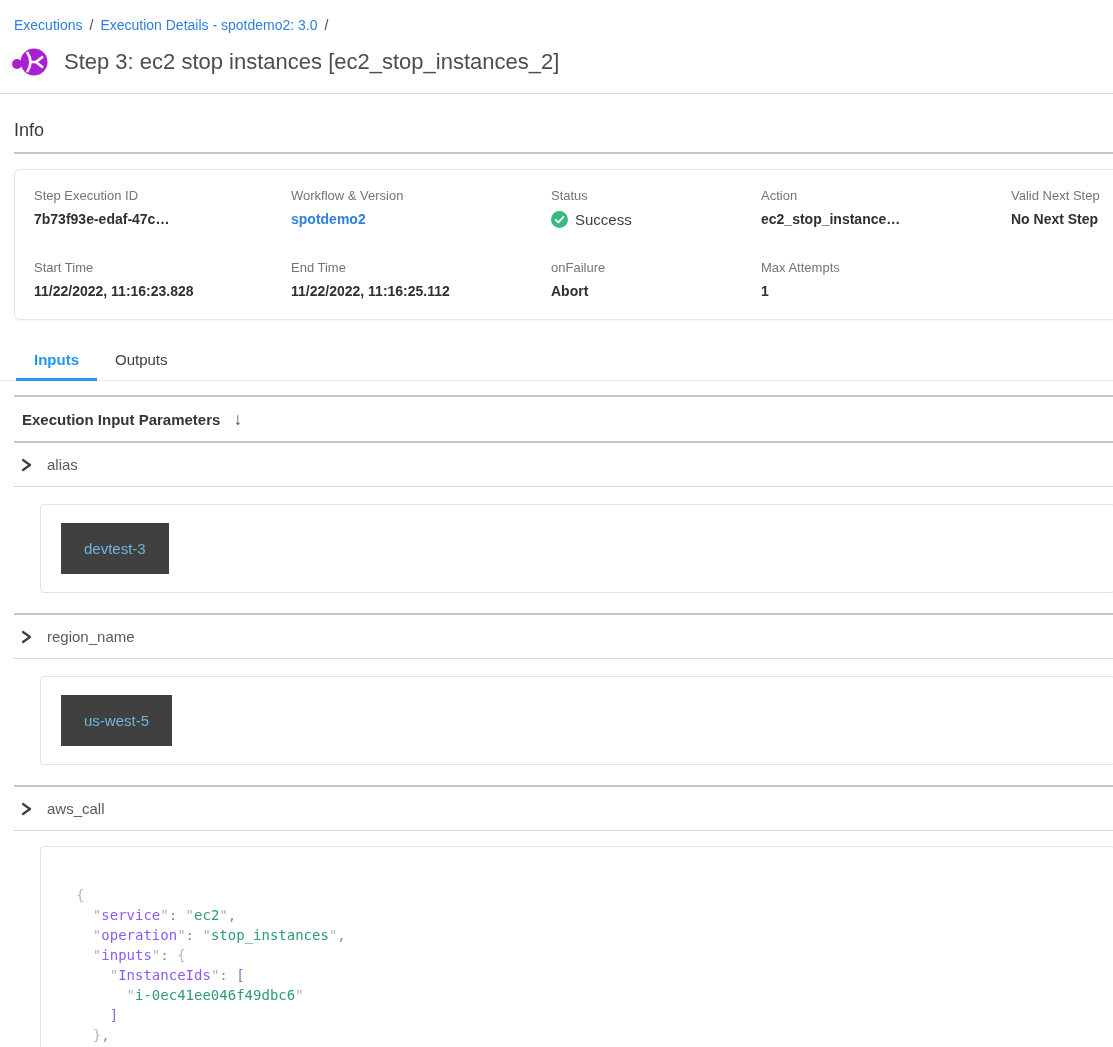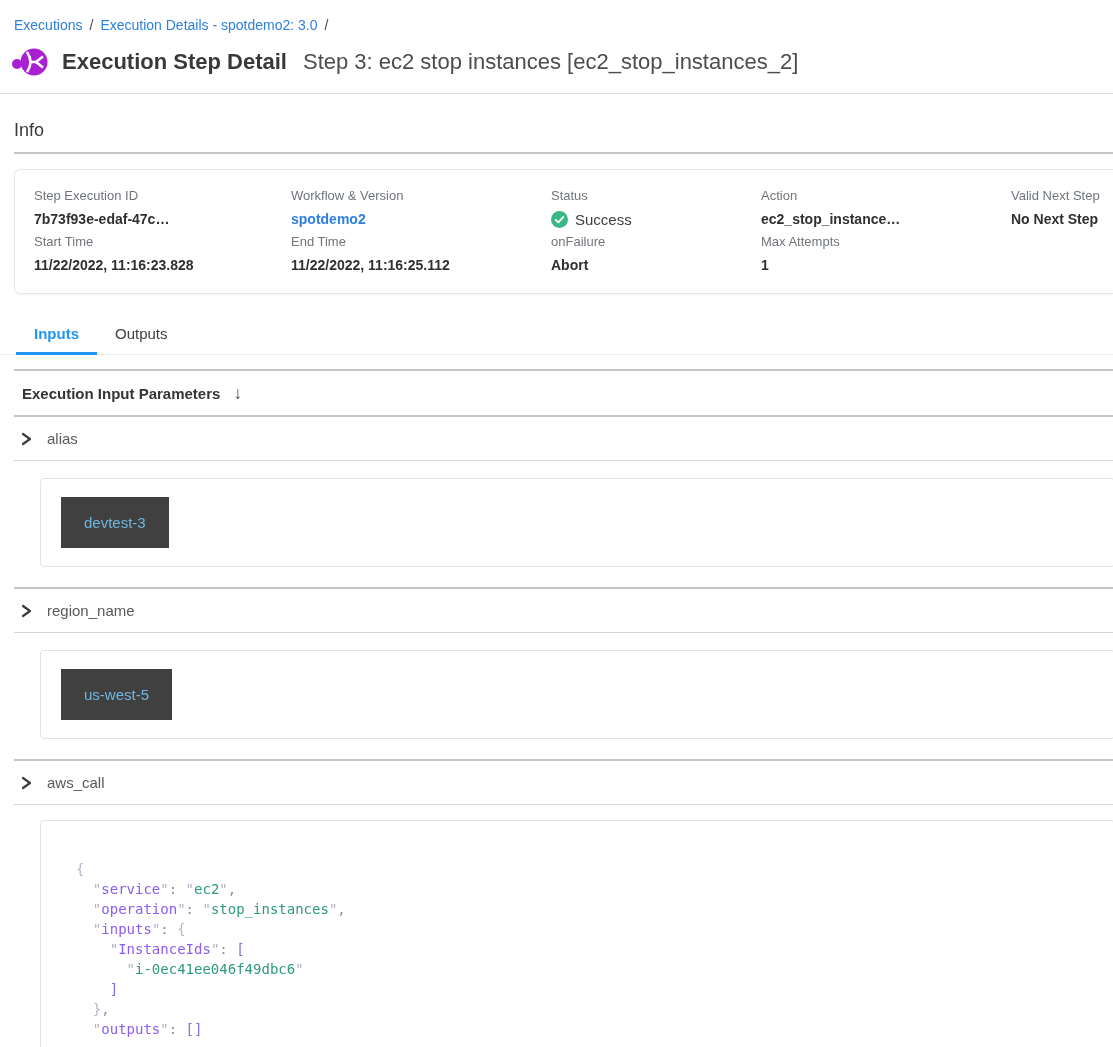--- a/index.html
+++ b/index.html
@@ -23,21 +23,21 @@
   
   .info-heading { font-size:18px; font-weight:400; color:#3a3a3a; margin:26px 14px 11px 14px; }
   .divider-strong { border:none; border-top:2px solid #c4c7c9; margin:0 0 0 14px; }
   .divider-soft { border:none; border-top:1px solid #d6d6d6; margin:0 0 0 14px; }
   
   .card {
     margin:15px 0 0 14px; border:1px solid #e7e7e7; border-right:none;
     border-radius:6px 0 0 6px; padding:18px 0 20px 19px;
     box-shadow:0 1px 3px rgba(0,0,0,.05);
   }
-  .card-grid { display:grid; grid-template-columns:257px 260px 210px 250px 1fr; row-gap:6px; }
+  .card-grid { display:grid; grid-template-columns:257px 260px 210px 250px 1fr; row-gap:32px; }
   .f-label { font-size:13px; color:#70757a; margin-bottom:8px; }
   .f-value { font-size:14px; font-weight:700; color:#303030; white-space:nowrap; overflow:hidden; }
   .f-value.link { color:#2e7fe0; cursor:pointer; }
   .status-row { display:flex; align-items:center; gap:7px; }
   .status-text { font-size:15px; font-weight:400; color:#3e3e3e; }
   
   .tabs { display:flex; margin-top:23px; padding-left:16px; border-bottom:1px solid #ececec; }
   .tab { font-size:15px; padding:8px 18px 10px 18px; color:#3f3f3f; cursor:pointer; }
   .tab.active { color:#2196f3; font-weight:600; border-bottom:3px solid #2196f3; margin-bottom:-1px; }
   .tabs-gap { height:14px; }
@@ -79,21 +79,20 @@
 </div>
 
 <div class="title-row">
   <svg class="logo" viewBox="0 0 36 34">
     <circle cx="5" cy="19" r="5" fill="#ab1fd3"></circle>
     <circle cx="22" cy="17" r="13.5" fill="#ab1fd3"></circle>
     <path d="M15 7 Q22 17 15 27" fill="none" stroke="#ffffff" stroke-width="2.6"></path>
     <path d="M17.5 17 H25" fill="none" stroke="#ffffff" stroke-width="2.6"></path>
     <path d="M24 17 L31 11.5 M24 17 L31 22.5" fill="none" stroke="#ffffff" stroke-width="2.6"></path>
   </svg>
-  <span class="page-title">Execution Step Detail</span>
   <span class="page-subtitle">Step 3: ec2 stop instances [ec2_stop_instances_2]</span>
 </div>
 <hr class="divider-title">
 
 <div class="info-heading">Info</div>
 <hr class="divider-strong">
 
 <div class="card">
   <div class="card-grid">
     <div class="field">

